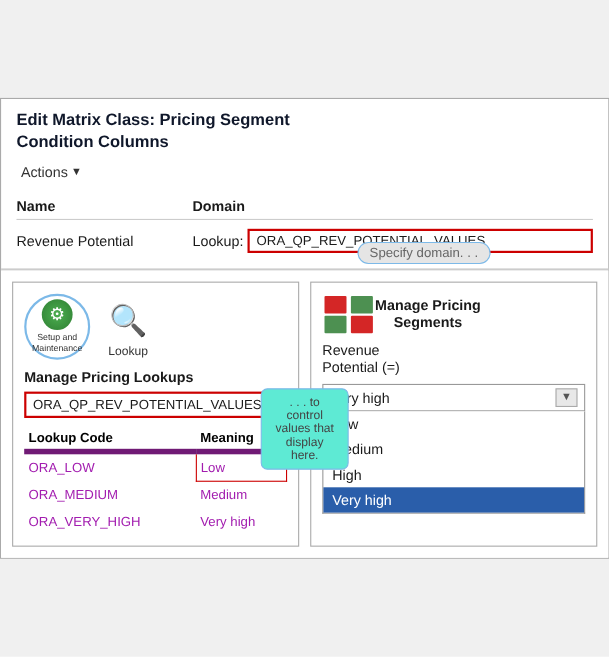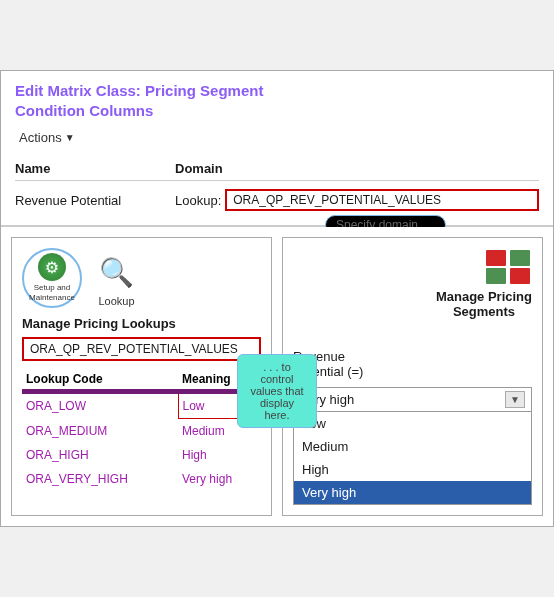--- a/index.html
+++ b/index.html
@@ -20,21 +20,21 @@
     }
     
     .top-section {
       padding: 10px 14px 10px 14px;
       border-bottom: 2px solid #ccc;
       position: relative;
     }
     .page-title {
       font-size: 15px;
       font-weight: bold;
-      color: #8b5cf6;
+      color: #0f172a;
       line-height: 1.3;
       margin-bottom: 8px;
     }
     .pricing-matrix-icon {
       position: absolute;
       top: 10px;
       right: 14px;
       display: flex;
       flex-direction: column;
       align-items: center;
@@ -71,22 +71,22 @@
       margin-bottom: 4px;
     }
     .col-header {
       font-weight: bold;
       font-size: 13px;
       color: #1a1a1a;
     }
     .domain-placeholder {
       position: absolute;
       left: 310px;
-      top: 58px;
-      background: #000000;
+      top: 44px;
+      background: #e5e5e5;
       border: 1px solid #7cb9e8;
       border-radius: 10px;
       padding: 2px 10px;
       font-size: 12px;
       color: #666;
       white-space: nowrap;
     }
     .data-row {
       display: grid;
       grid-template-columns: 160px auto 1fr;
@@ -220,23 +220,22 @@
 
     
     .right-panel {
       border: 1px solid #aaa;
       padding: 10px;
       margin-left: 5px;
       background: white;
     }
     .right-panel-header {
       display: flex;
-      flex-direction: column;
-      align-items: flex-end;
-      margin-bottom: 24px;
+      align-items: center;
+      margin-bottom: 3px;
     }
     .pricing-segment-icon {
       width: 48px;
       height: 38px;
       margin-bottom: 3px;
     }
     .right-panel-title {
       font-size: 13px;
       font-weight: bold;
       color: #1a1a1a;
@@ -357,24 +356,20 @@
         <tbody id="lookup-tbody">
         <tr>
               <td>ORA_LOW</td>
               <td class="meaning-cell">Low</td>
             </tr>
             <tr>
               <td>ORA_MEDIUM</td>
               <td class="meaning-cell-normal">Medium</td>
             </tr>
             <tr>
-              <td>ORA_HIGH</td>
-              <td class="meaning-cell-normal">High</td>
-            </tr>
-            <tr>
               <td>ORA_VERY_HIGH</td>
               <td class="meaning-cell-normal">Very high</td>
             </tr>
           </tbody>
       </table>
     </div>
 
     <div class="right-panel">
       <div class="right-panel-header">
 

